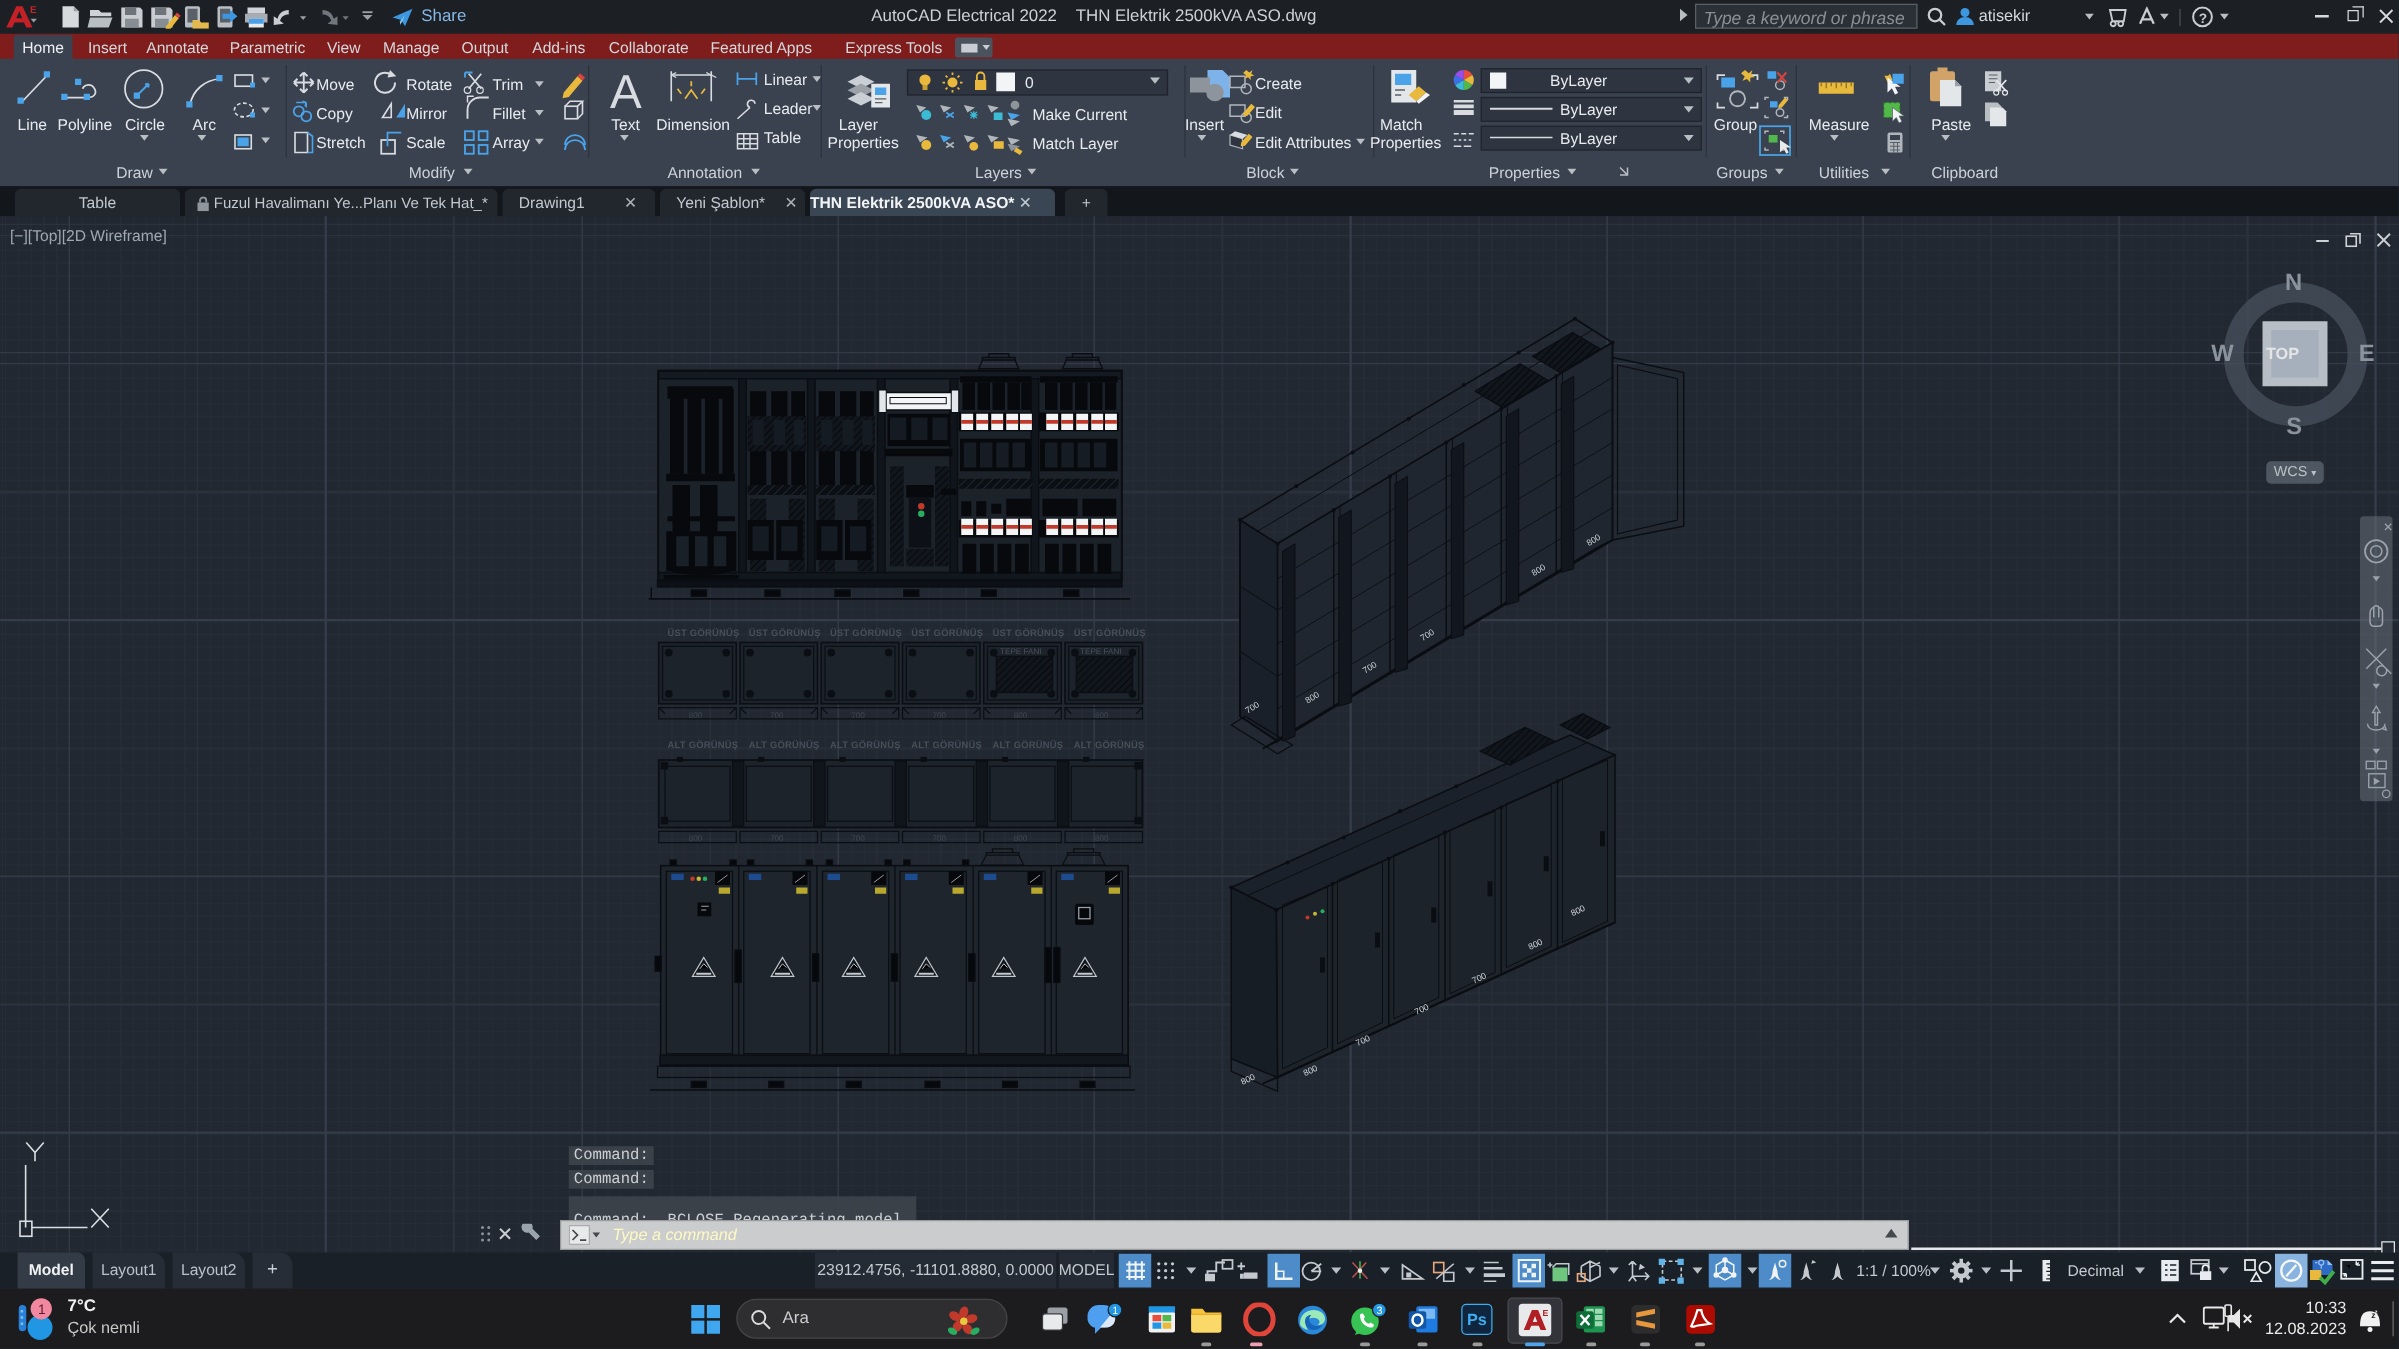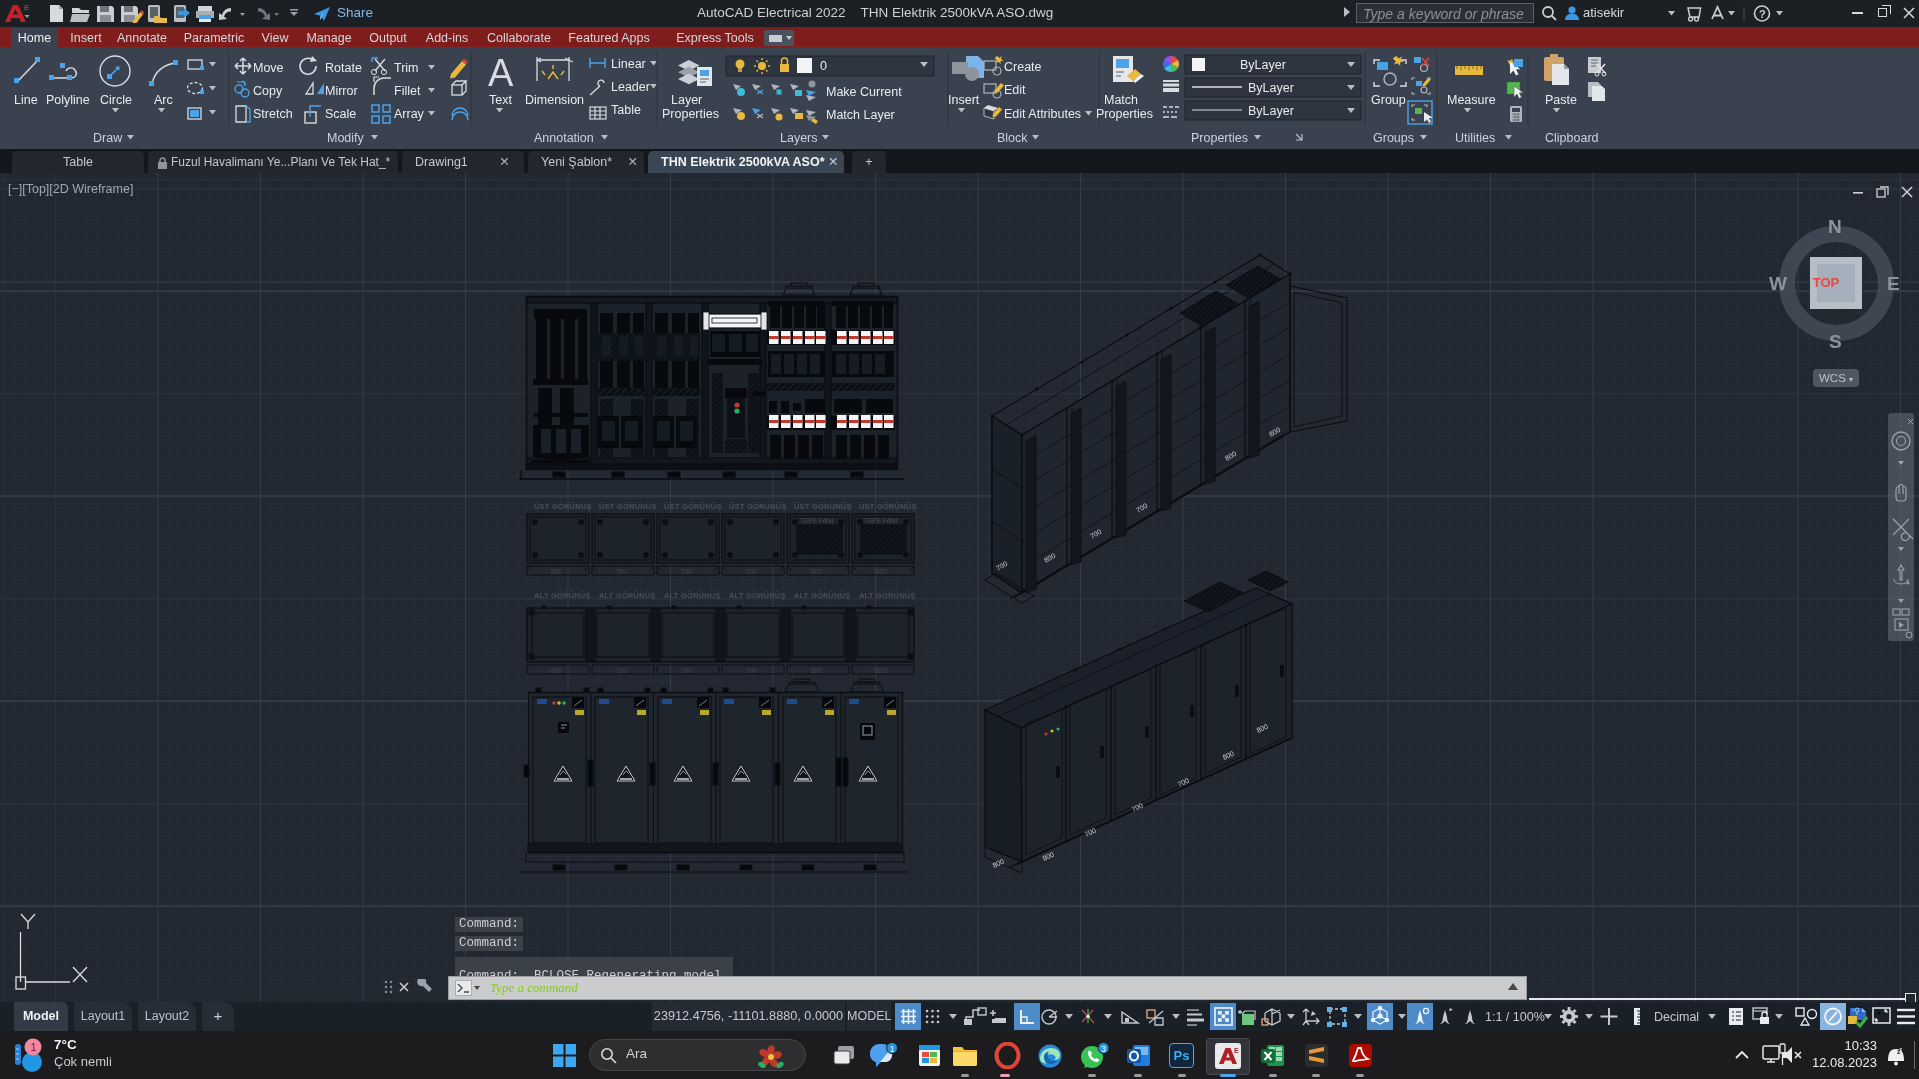--- a/index.html
+++ b/index.html
@@ -435,21 +435,21 @@
   <div id="filetabs">
     <div class="ftab" style="left:12px;width:132px;text-align:center">Table</div>
     <div class="ftab" style="left:148px;width:250px;padding-left:23px;font-size:12px">Fuzul Havalimanı Ye...Planı Ve Tek Hat_* <span style="color:#aab0b7">✕</span>
       <svg class="abs" style="left:9px;top:6px" width="11" height="12" viewBox="0 0 11 12">
           <rect x="1" y="5" width="9" height="7" fill="#8f969e"></rect>
           <path d="M3 5 V3.5 a2.5 2.5 0 0 1 5 0 V5" stroke="#8f969e" stroke-width="1.5" fill="none"></path>
         </svg>
     </div>
     <div class="ftab" style="left:402px;width:122px;padding-left:13px">Drawing1 <span style="color:#aab0b7;margin-left:28px">✕</span></div>
     <div class="ftab" style="left:528px;width:116px;padding-left:13px">Yeni Şablon* <span style="color:#aab0b7;margin-left:12px">✕</span></div>
-    <div class="ftab active" style="left:648px;width:196px;padding-left:13px;color:#f2f4f6;font-weight:bold">THN Elektrik 2500kVA ASO* <span style="font-weight:normal;color:#c2c8cf">✕</span></div>
+    <div class="ftab active" style="left:648px;width:196px;color:#f2f4f6;font-weight:bold">THN Elektrik 2500kVA ASO* <span style="font-weight:normal;color:#c2c8cf">✕</span></div>
     <div class="ftab" style="left:852px;width:34px;text-align:center;color:#c2c8cf">+</div>
   </div>
   <div id="canvas">
 
     <div class="abs" style="left:0;top:0;width:1919px;height:829px;
       background-image:
         repeating-linear-gradient(to right, #262c36 0px, #262c36 1px, transparent 1px, transparent 10.25px),
         repeating-linear-gradient(to bottom, #262c36 0px, #262c36 1px, transparent 1px, transparent 10.25px);
       background-position:4px 6px, 4px 6px;"></div>
     <div class="abs" style="left:0;top:0;width:1919px;height:829px;
@@ -1052,21 +1052,21 @@
     <svg class="abs" style="left:1852px;top:12px" width="62" height="14" viewBox="0 0 62 14">
       <rect x="1" y="7" width="10" height="1.6" fill="#cdd1d5"></rect>
       <rect x="25" y="4" width="8" height="8" fill="none" stroke="#cdd1d5" stroke-width="1.3"></rect>
       <path d="M28 2 h8 v8" fill="none" stroke="#cdd1d5" stroke-width="1.3"></path>
       <path d="M50 2 L60 12 M60 2 L50 12" stroke="#cdd1d5" stroke-width="1.5"></path>
     </svg>
 
     <div class="abs" style="left:1779px;top:53px;width:115px;height:115px;border-radius:50%;border:16px solid rgba(73,82,95,0.72)"></div>
     <div class="abs" style="left:1810px;top:84px;width:52px;height:52px;background:#b7bec6"></div>
     <div class="abs" style="left:1817px;top:91px;width:38px;height:38px;background:#a6b0bc"></div>
-    <div class="abs" style="left:1810px;top:84px;width:32px;height:52px;line-height:52px;text-align:center;color:#ef4444;font-weight:bold;font-size:13px">TOP</div>
+    <div class="abs" style="left:1810px;top:84px;width:32px;height:52px;line-height:52px;text-align:center;color:#e5e5e5;font-weight:bold;font-size:13px">TOP</div>
     <div class="abs" style="left:1828px;top:43px;color:#8b939e;font-weight:bold;font-size:19px">N</div>
     <div class="abs" style="left:1769px;top:100px;color:#8b939e;font-weight:bold;font-size:19px">W</div>
     <div class="abs" style="left:1887px;top:100px;color:#8b939e;font-weight:bold;font-size:19px">E</div>
     <div class="abs" style="left:1829px;top:158px;color:#8b939e;font-weight:bold;font-size:19px">S</div>
     <div class="abs" style="left:1813px;top:196px;width:46px;height:18px;background:rgba(90,99,110,0.8);border-radius:4px;color:#b9c0c8;font-size:11.5px;line-height:18px;text-align:center">WCS <span style="font-size:8px">▾</span></div>
 
     <div class="abs" style="left:1888px;top:240px;width:26px;height:228px;background:rgba(108,116,128,0.5);border-radius:3px"></div>
     <svg class="abs" style="left:1888px;top:240px" width="26" height="228" viewBox="0 0 26 228" stroke="#9aa2ac" fill="none">
       <path d="M20 6 l5 5 m0 -5 l-5 5" stroke-width="1"></path>
       <circle cx="13" cy="28" r="9" stroke-width="1.4"></circle>
@@ -1109,21 +1109,21 @@
         </g>
       <path d="M17 4 l8 8 m0 -8 l-8 8" stroke="#c9cdd1" stroke-width="1.6"></path>
       <path d="M34 13 l6 -6 a4.5 4.5 0 1 1 3 -3 l6 6 l-3 3 l-6 -6 l-3 3 z" fill="#9aa2ac"></path>
     </svg>
     <div class="abs" style="left:448px;top:803px;width:1079px;height:24px;background:#cacccd;border:1px solid #9a9c9e"></div>
     <div class="abs" style="left:455px;top:807px;width:17px;height:16px;background:#e8e9ea;border:1px solid #aaacae"></div>
     <svg class="abs" style="left:457px;top:810px" width="24" height="10" viewBox="0 0 24 10">
         <path d="M1 1 l4 4 l-4 4 M7 9 h5" stroke="#45484c" stroke-width="1.4" fill="none"></path>
         <path d="M17 3 l6 0 l-3 4 z" fill="#45484c"></path>
       </svg>
-    <div class="abs" style="left:490px;top:807px;color:#84cc16;font-size:13px;font-style:italic;font-family:Liberation Serif, serif">Type a command</div>
+    <div class="abs" style="left:490px;top:807px;color:#fef9c3;font-size:13px;font-style:italic;font-family:Liberation Sans, sans-serif">Type a command</div>
     <div class="abs" style="left:1508px;top:810px;width:0;height:0;border-bottom:7px solid #45484c;border-left:5px solid transparent;border-right:5px solid transparent"></div>
     <div class="abs" style="left:1529px;top:825px;width:378px;height:2px;background:#e6e8ea"></div>
     <div class="abs" style="left:1905px;top:820px;width:11px;height:11px;border:1.5px solid #e6e8ea;background:#222831"></div>
   </div>
   <div id="statusbar">
     <div class="abs" style="left:14px;top:0;width:54px;height:29px;background:#333b46;color:#f0f2f4;font-weight:bold;font-size:12.5px;text-align:center;line-height:28px;border-radius:0 6px 0 0">Model</div>
     <div class="abs" style="left:74px;top:0;width:58px;height:29px;background:#262d37;color:#b9c0c8;font-size:12.5px;text-align:center;line-height:28px;border-radius:0 10px 0 0">Layout1</div>
     <div class="abs" style="left:138px;top:0;width:58px;height:29px;background:#262d37;color:#b9c0c8;font-size:12.5px;text-align:center;line-height:28px;border-radius:0 10px 0 0">Layout2</div>
     <div class="abs" style="left:202px;top:0;width:32px;height:29px;background:#262d37;color:#c9ced4;font-size:15px;text-align:center;line-height:27px;border-radius:0 10px 0 0">+</div>
     <div class="abs" style="left:652px;top:0;width:193px;height:29px;background:#242b34;color:#c5cad0;font-size:12.7px;text-align:center;line-height:28px;white-space:nowrap">23912.4756, -11101.8880, 0.0000</div>

